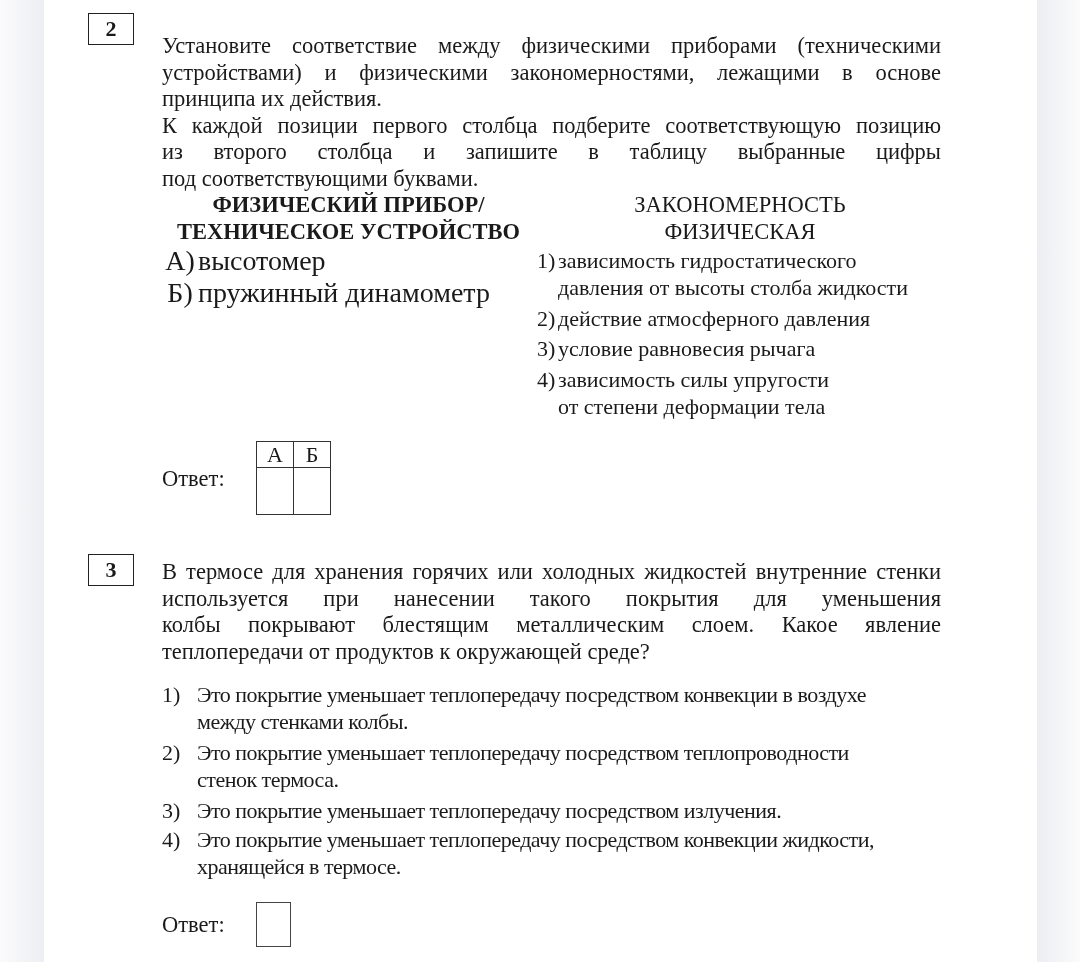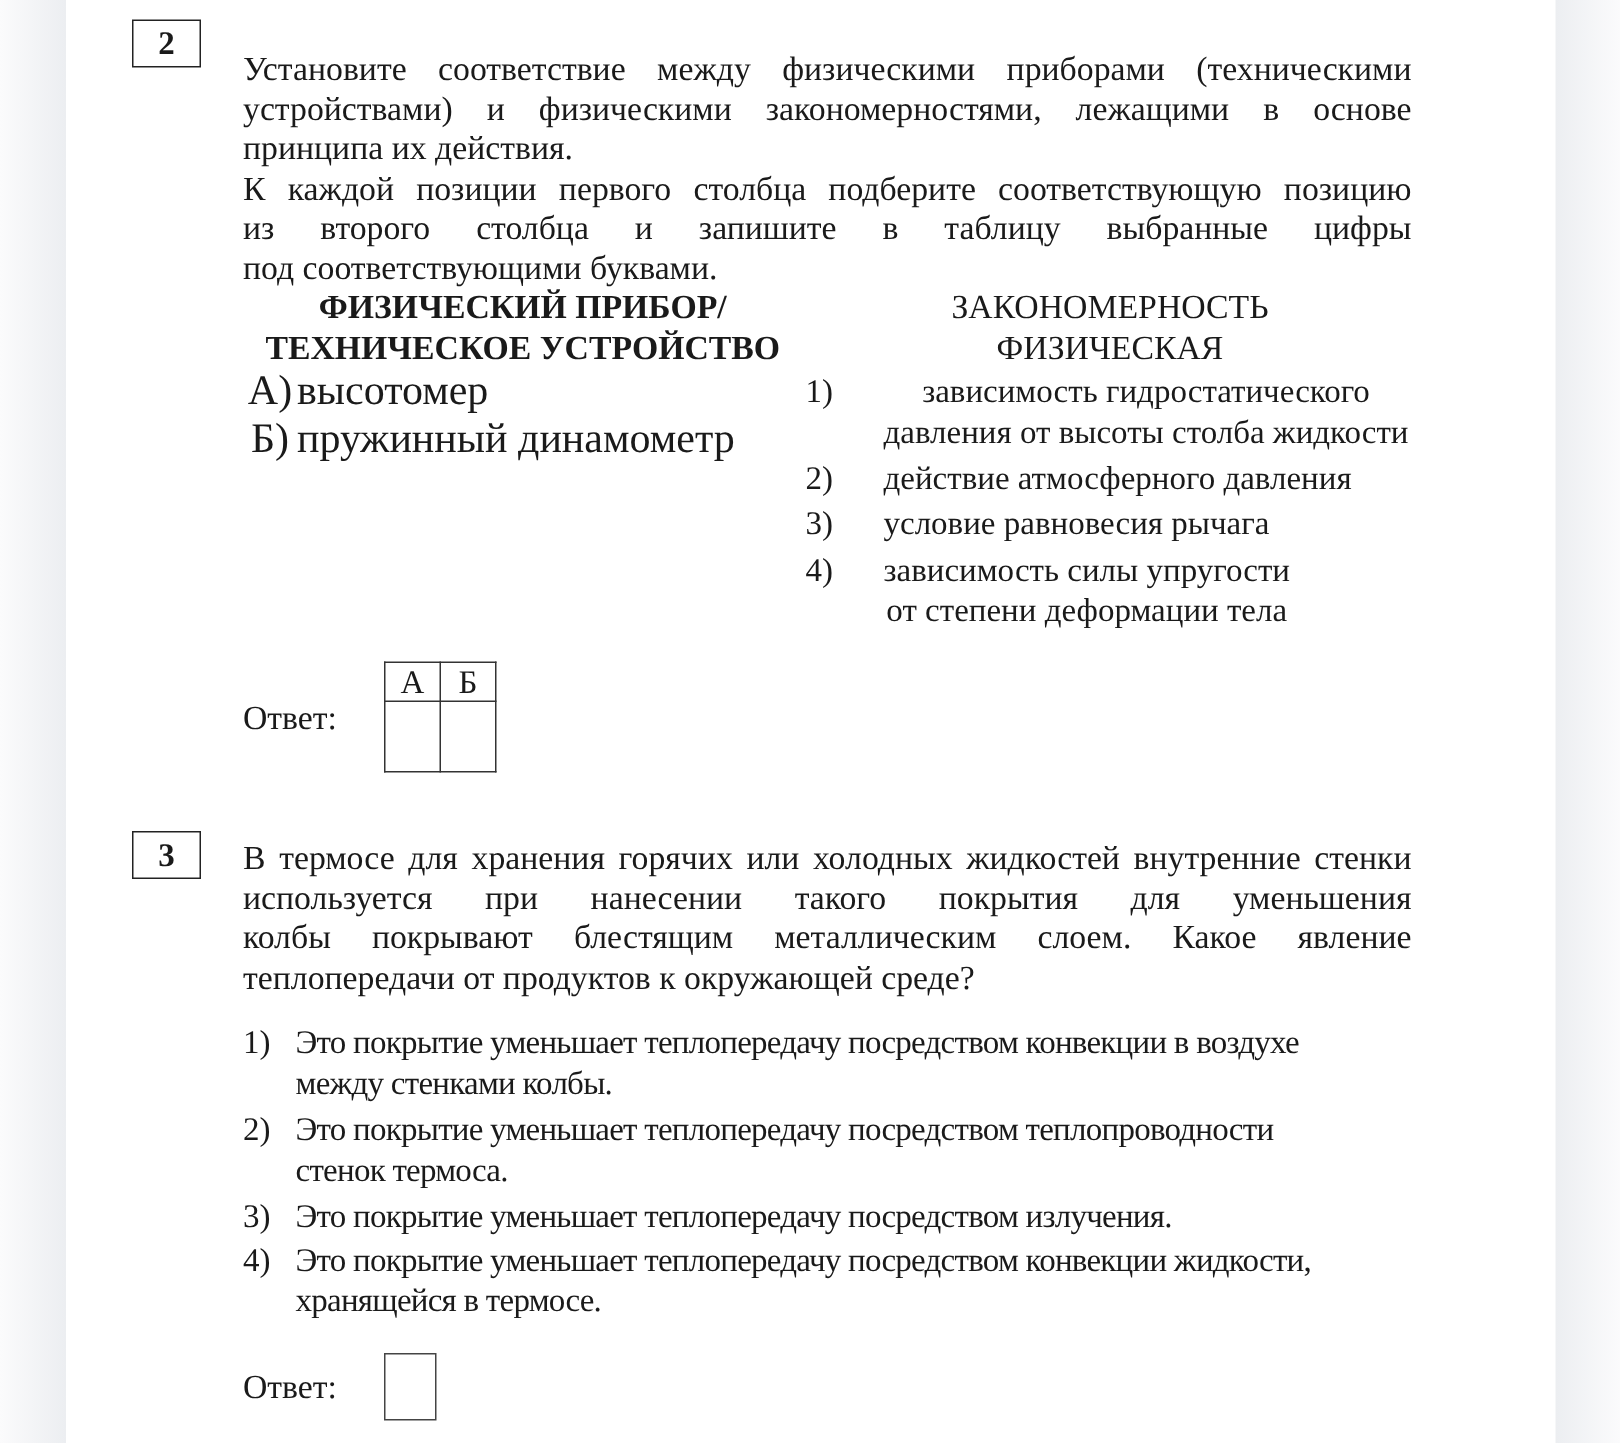--- a/index.html
+++ b/index.html
@@ -21,21 +21,21 @@
     font-size: 22.5px; line-height: 26.5px; text-align: justify;
     text-align-last: left;
   }
   .para .ln { display: block; text-align: justify; text-align-last: justify; white-space: nowrap; }
   .para .ln.last { text-align-last: left; }
   .colhead { position: absolute; font-size: 22.5px; line-height: 27px; text-align: center; }
   .item { position: absolute; font-size: 28px; line-height: 27px; white-space: nowrap; text-align: center; }
   .item .lbl { display: inline-block; width: 36px; }
   .ritem { position: absolute; left: 537px; font-size: 22px; line-height: 27px; }
   .ritem .lbl { position: absolute; left: 0; top: 0; }
-  .ritem .txt { margin-left: 52px; display: block; white-space: nowrap; text-align: center; }
+  .ritem .txt { margin-left: 21px; display: block; white-space: nowrap; }
   .answer-label { position: absolute; font-size: 22.5px; }
   table.ans { position: absolute; border-collapse: collapse; }
   table.ans td { border: 1.3px solid #333; width: 36px; text-align: center; font-size: 22px; padding: 0; }
   table.ans tr.h td { height: 25px; line-height: 25px; }
   table.ans tr.b td { height: 46px; }
   .opt { position: absolute; left: 162px; width: 780px; font-size: 22px; line-height: 27px; font-stretch: condensed; }
   .opt .lbl { position: absolute; left: 0; top: 0; }
   .opt .txt { margin-left: 35px; display: block; white-space: nowrap; letter-spacing: -0.5px; }
   .box-single { position: absolute; border: 1.3px solid #444; box-sizing: border-box; }
 </style>

